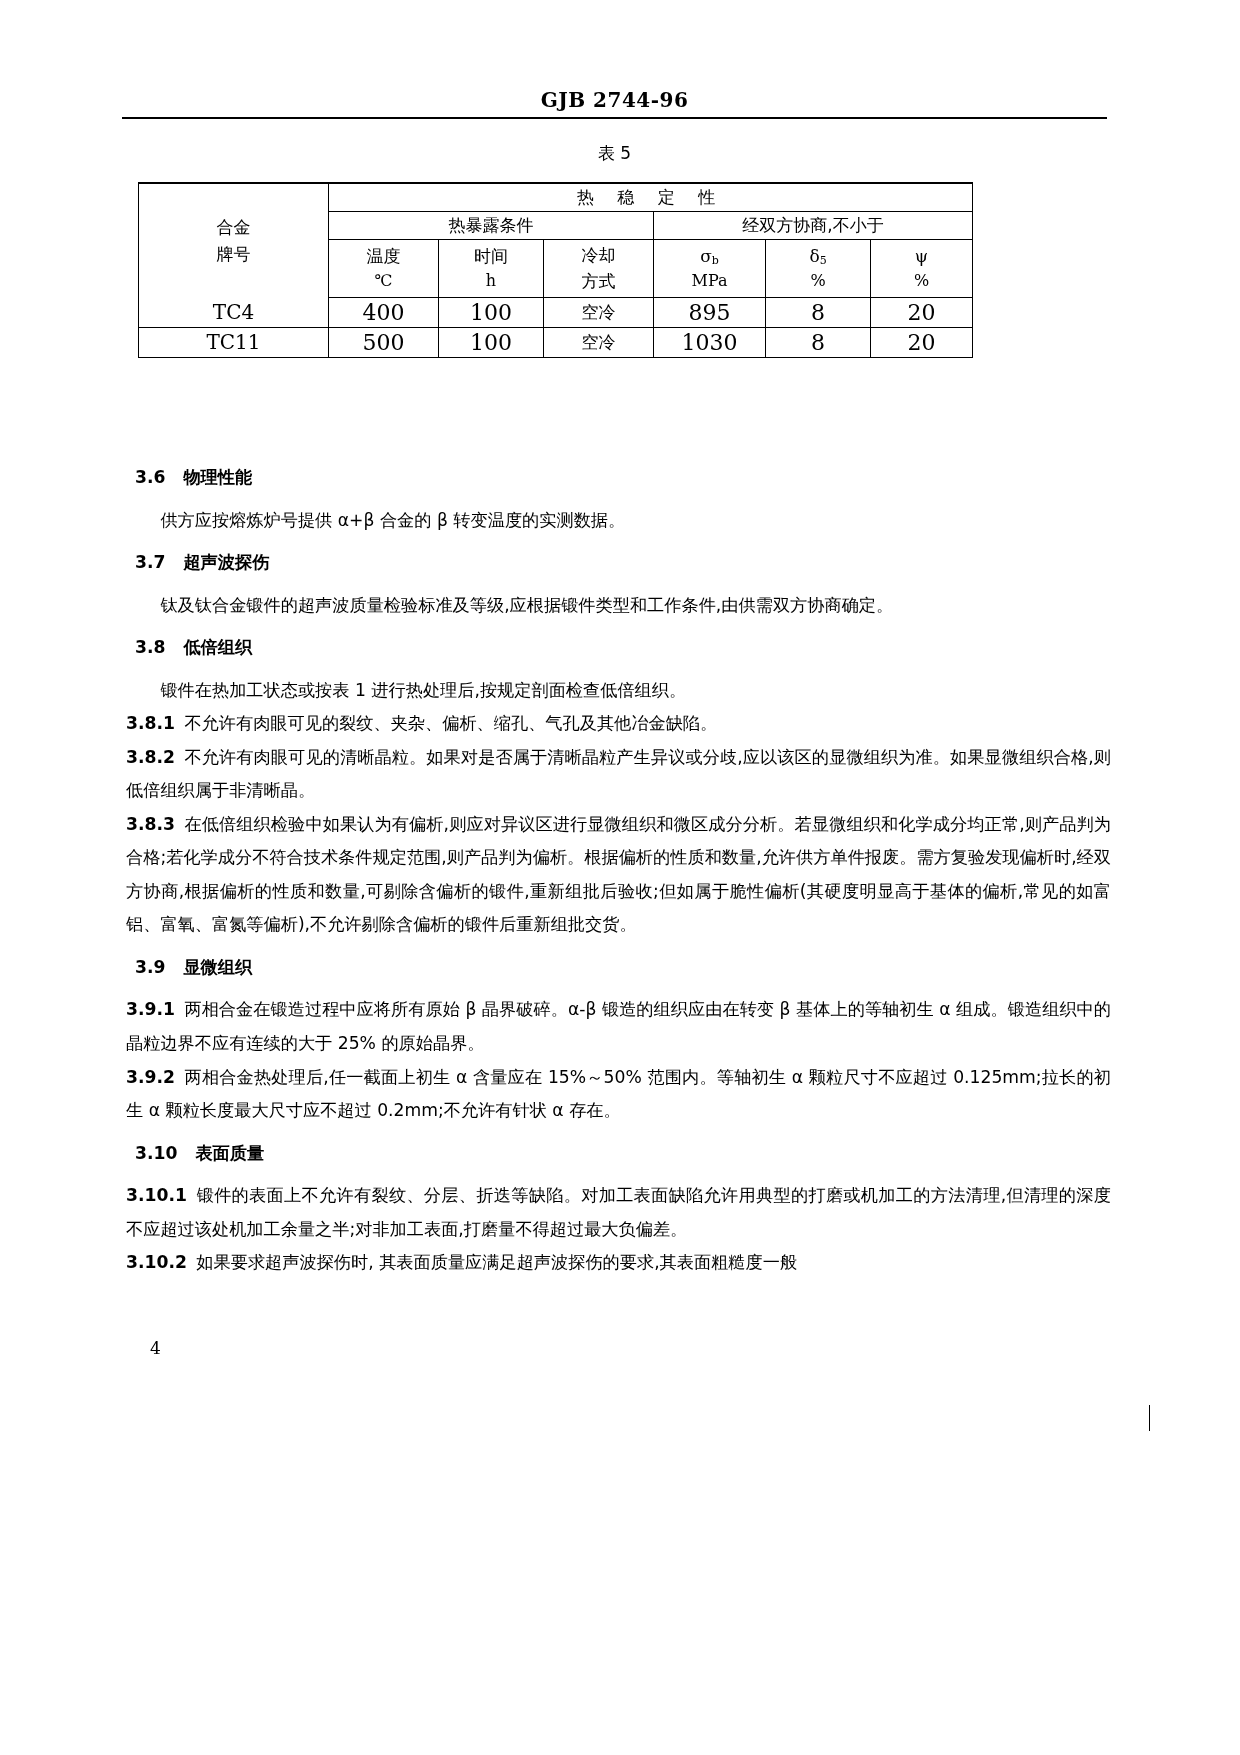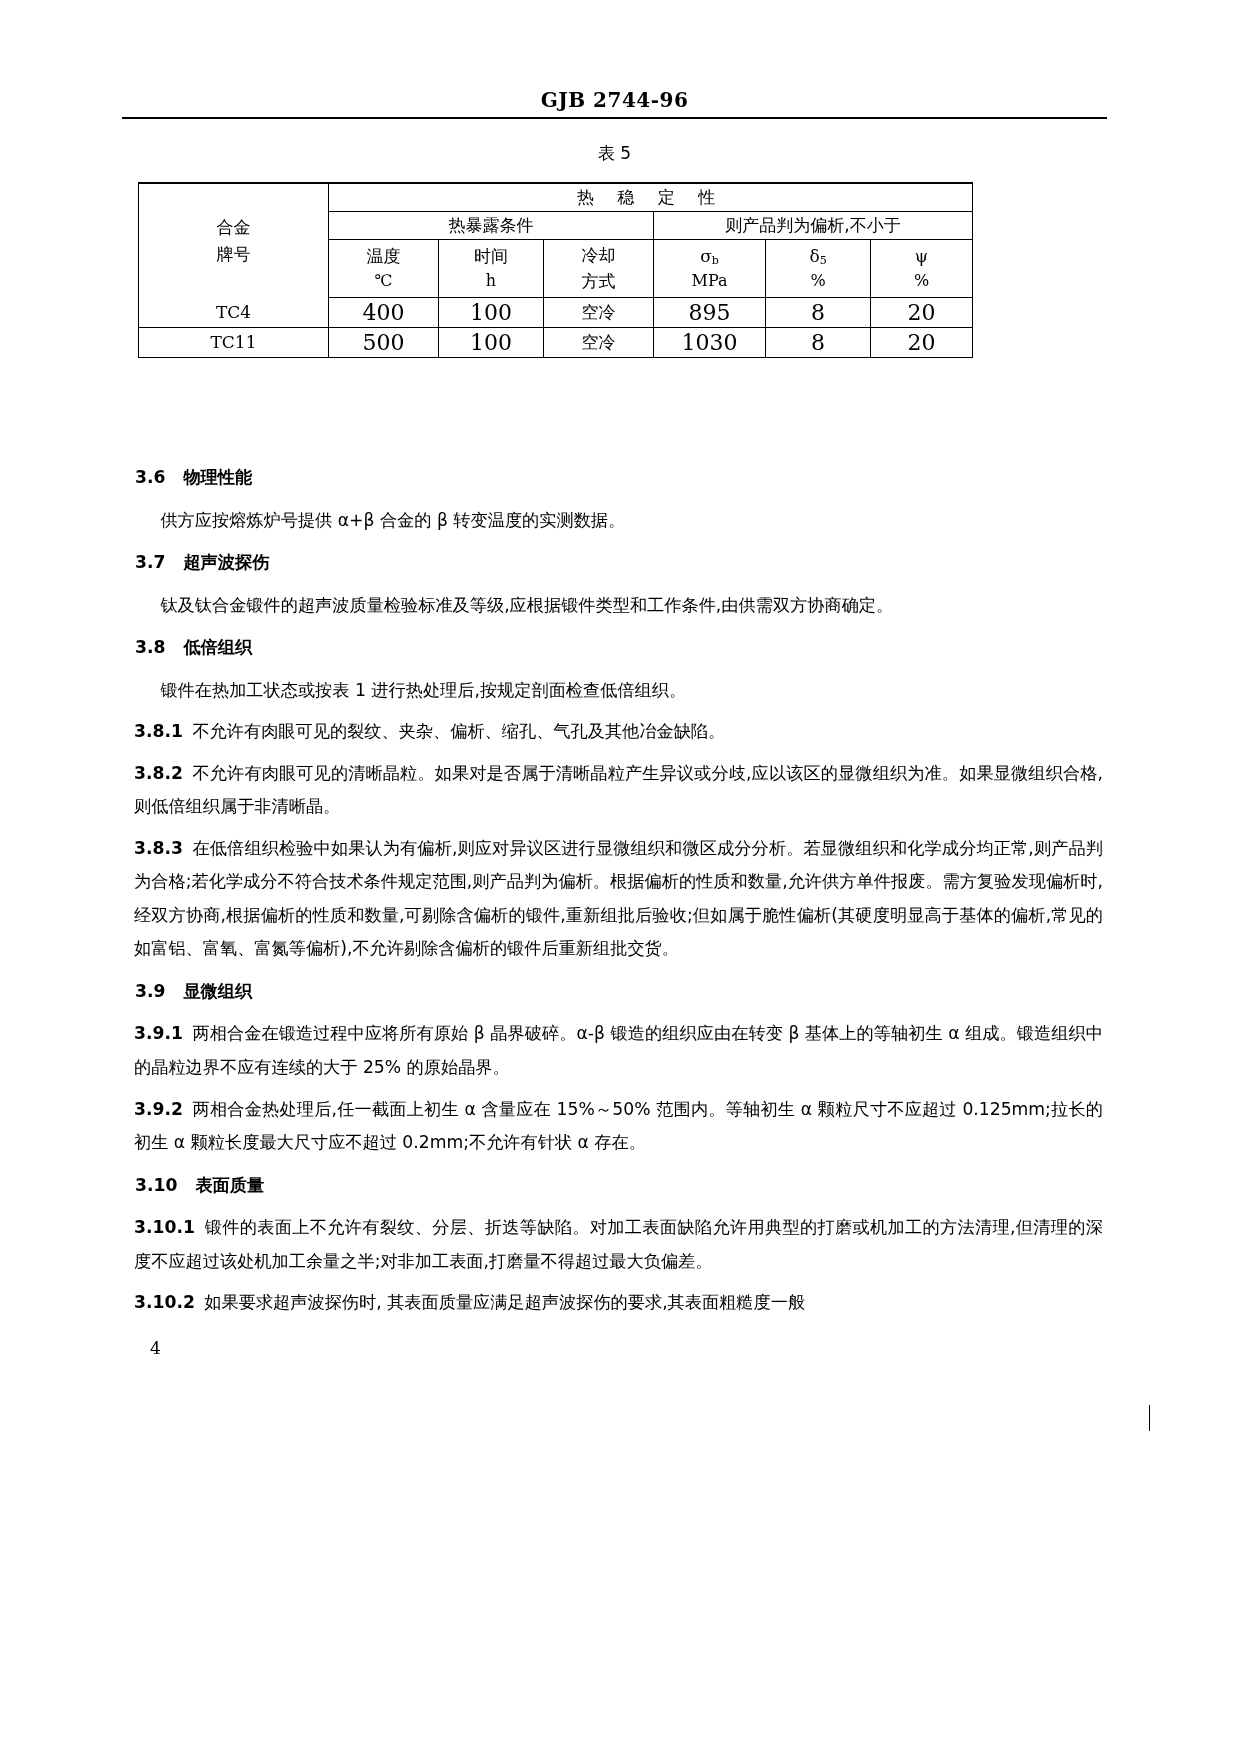--- a/index.html
+++ b/index.html
@@ -79,21 +79,21 @@
   td.no-left  { border-left: none; }
   td.no-right { border-right: none; }
   td.ul { border-bottom: 1.4px solid #000; }
 
   .cell-2line { line-height: 1.55; }
   .spaced { letter-spacing: 9px; margin-top: 48px; }
   .sym { font-family: "DejaVu Serif", "Liberation Serif", serif; font-size: 17px; }
   .sub { font-size: 11px; vertical-align: -2px; }
   .unit { font-family: "DejaVu Serif", "Liberation Serif", serif; font-size: 16px; }
   .num { font-family: "DejaVu Serif", "Liberation Serif", serif; font-size: 22px; }
-  .alloy { font-family: "DejaVu Serif", "Liberation Serif", serif; font-size: 17px; }
+  .alloy { font-family: "DejaVu Serif", "Liberation Serif", serif; font-size: 20px; }
 
   
   .body {
     position: absolute;
     left: 126px;
     top: 452px;
     width: 985px;
     font-size: 17.2px;
     line-height: 1.95;
   }
@@ -102,21 +102,21 @@
     margin: 9px;
     white-space: pre;
   }
   .sec-head .num-part { font-family: "DejaVu Sans", "Liberation Sans", sans-serif; }
   .para {
     margin: 0;
     text-indent: 2em;
     text-align: justify;
   }
   .para-num {
-    margin: 8px;
+    margin: 0;
     text-align: justify;
   }
   .para-num .lbl {
     font-weight: bold;
     margin-right: 0.55em;
   }
 
   
   .page-number {
     position: absolute;
@@ -169,21 +169,21 @@
           <td colspan="6" class="ul no-right">
             <span class="spaced">热 稳 定 性</span>
           </td>
         </tr>
 
         <tr>
           <td colspan="3" class="ul">
             <span>热暴露条件</span>
           </td>
           <td colspan="3" class="ul no-right">
-            <span>则产品判为偏析,不小于</span>
+            <span>经双方协商,不小于</span>
           </td>
         </tr>
 
         <tr class="bot-border">
           <td>
             <div class="cell-2line">
               <div>温度</div>
               <div class="unit">℃</div>
             </div>
           </td>

